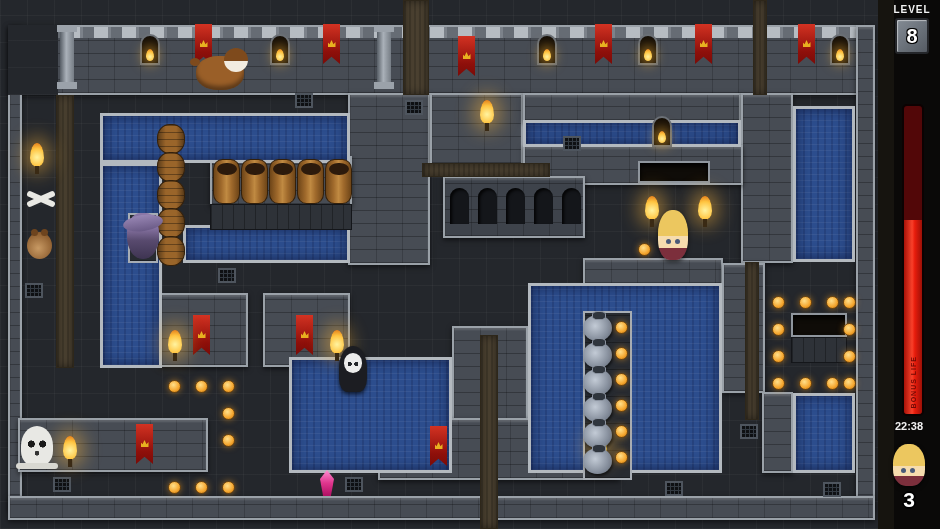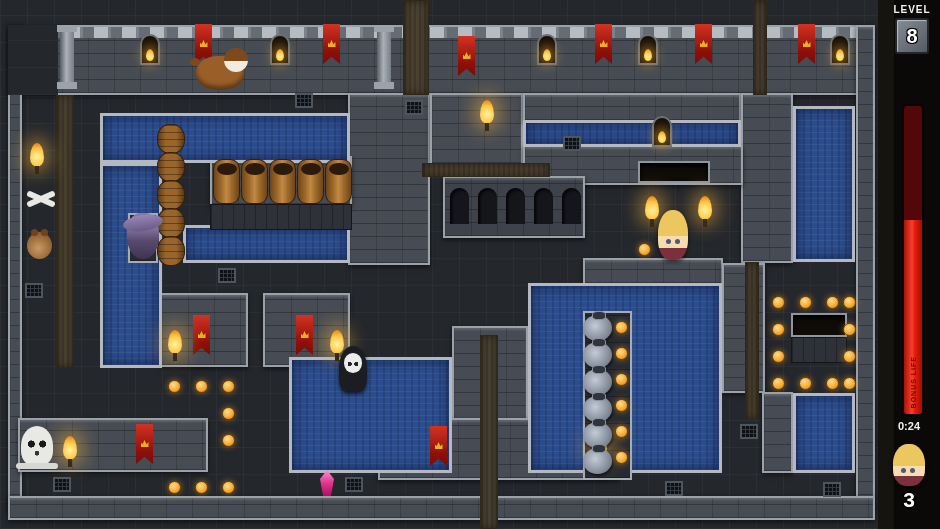--- a/index.html
+++ b/index.html
@@ -270,18 +270,18 @@
 
   <div id="sidebar">
     <div id="level-box">
       <div id="level-label">LEVEL</div>
       <div id="level-tile">8</div>
     </div>
     <div id="bonus-bar">
       <div id="bonus-fill" style="height: 63%;"></div>
       <div id="bonus-label">BONUS LIFE</div>
     </div>
-    <div id="timer">0:24</div>
+    <div id="timer">22:38</div>
     <div id="lives-portrait" class="sprite-player"></div>
     <div id="lives-count">3</div>
   </div>
 
 </div>
 
 </body></html>

